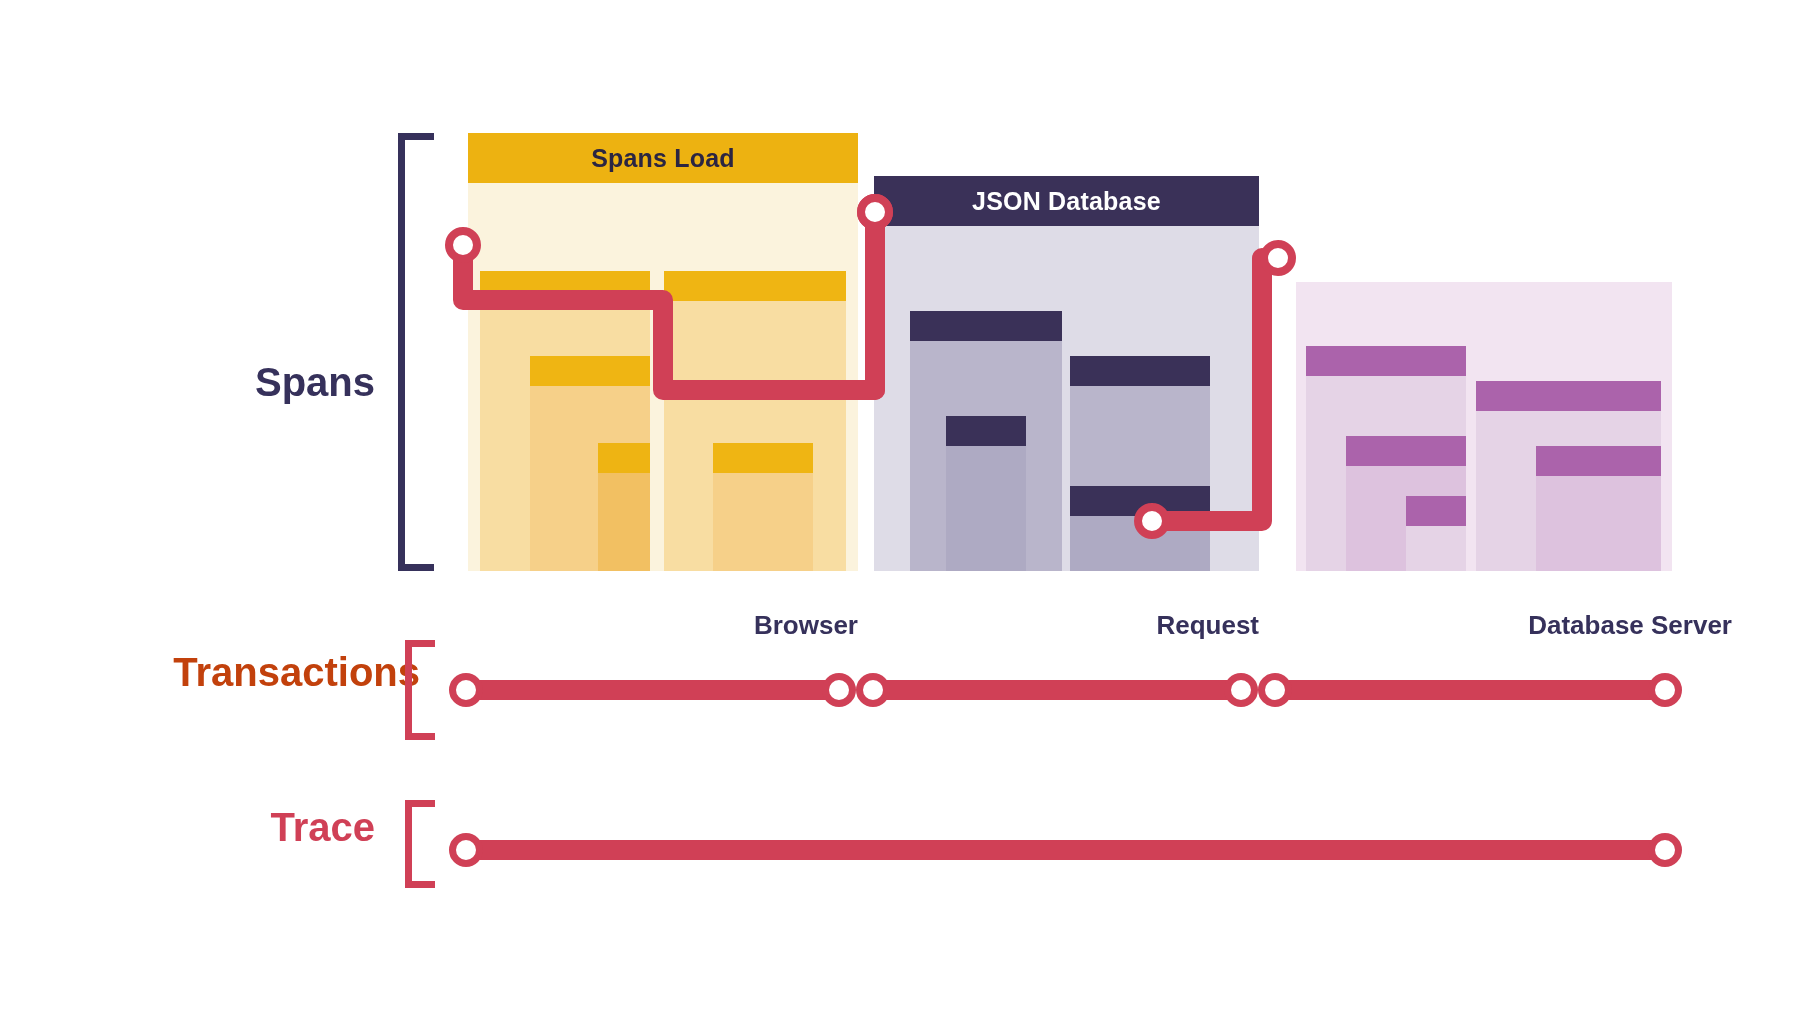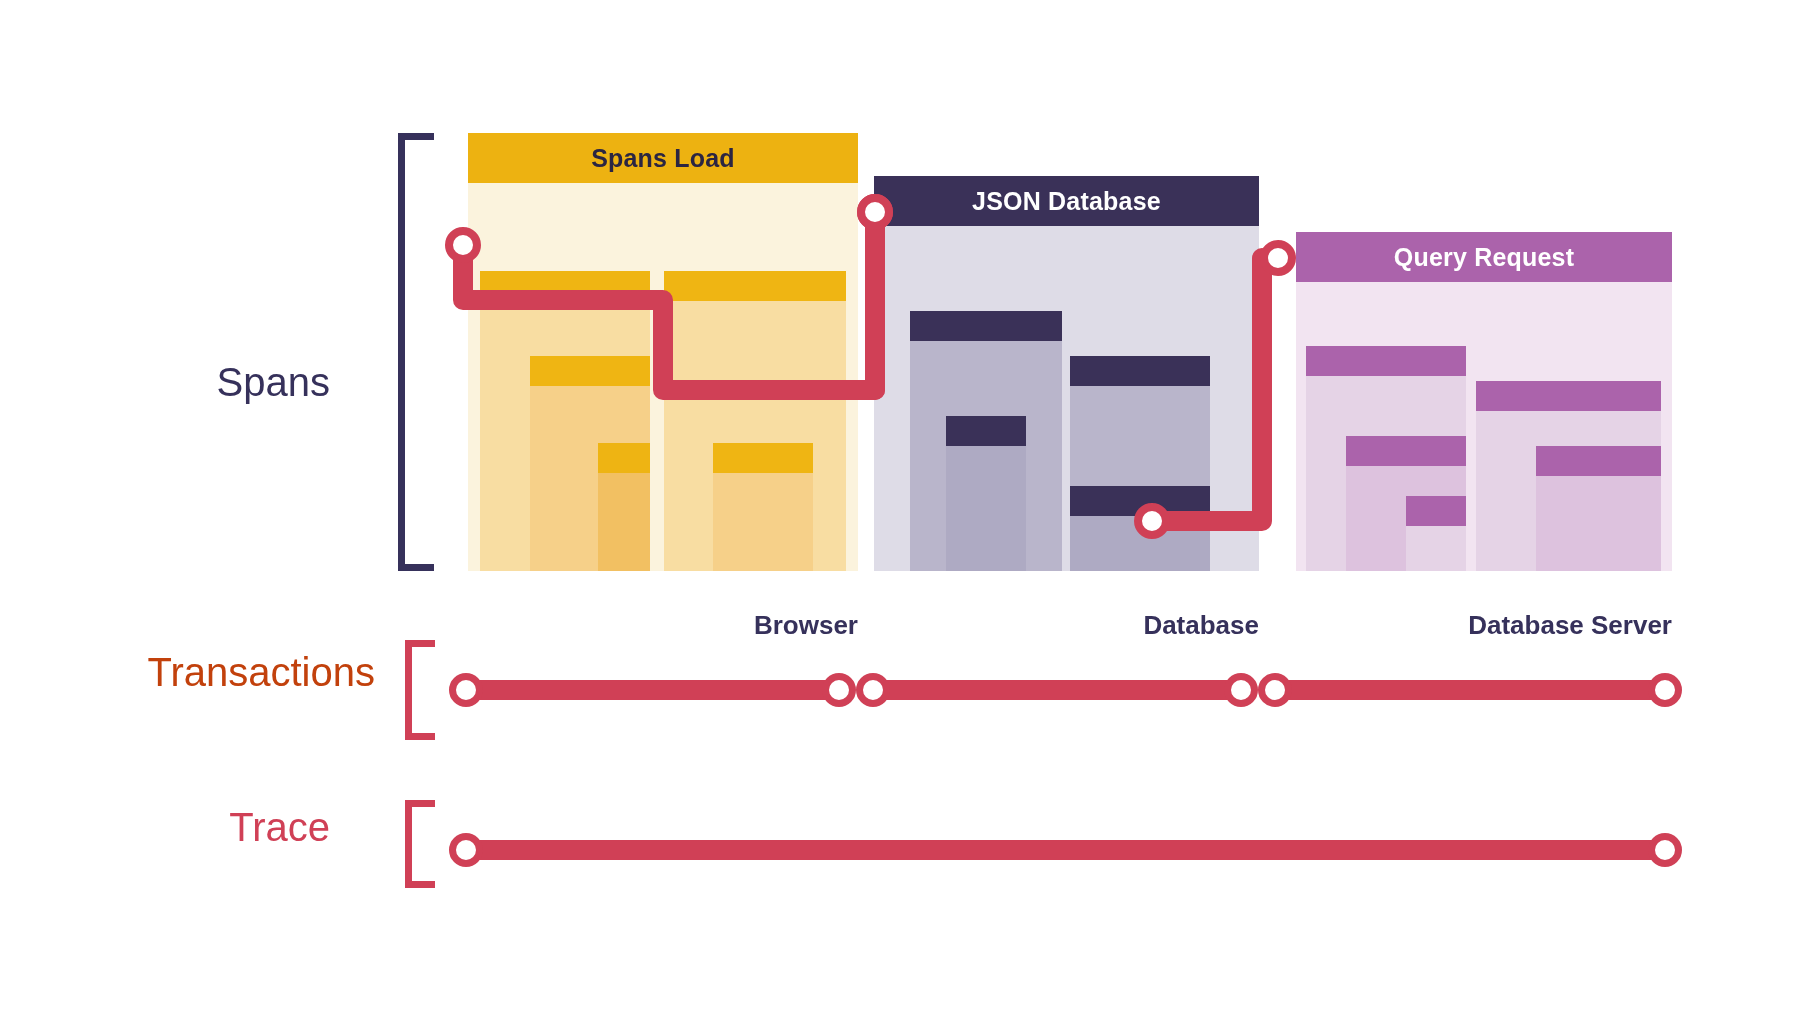--- a/index.html
+++ b/index.html
@@ -8,23 +8,24 @@
     background:#ffffff;
     font-family:"Liberation Sans", sans-serif;
     overflow:hidden;
     position:relative;
   }
   #stage{position:absolute;inset:0;width:1800px;height:1031px;}
 
   
   .row-label{
     position:absolute;
-    font-weight:normal;
+    font-weight:bold;
     white-space:nowrap;
     text-align:right;
+    padding-left:45px;
   }
   #label-spans{
     left:0;top:360px;width:330px;
     font-size:40px;color:#36315b;
   }
   #label-transactions{
     left:0;top:650px;width:375px;
     font-size:40px;color:#c2410c;
   }
   #label-trace{
@@ -174,24 +175,23 @@
       <div class="span-bar sb-d" style="left:196px;width:140px;height:215px;">
         <div class="cap"></div>
         <div class="stem"></div>
       </div>
       <div class="span-bar sb-d2" style="left:196px;width:140px;height:85px;">
         <div class="cap"></div>
         <div class="stem"></div>
       </div>
     </div>
   </div>
-  <div class="service-caption" id="caption-backend" style="left:874px;top:610px;width:385px;">Database</div>
+  <div class="service-caption" id="caption-backend" style="left:874px;top:610px;width:385px;">Request</div>
 
   <div class="service-panel" id="panel-database">
-    <div class="service-header">Query Request</div>
     <div class="service-body">
       <div class="span-bar sb-p" style="left:10px;width:160px;height:225px;">
         <div class="cap"></div>
         <div class="stem"></div>
       </div>
       <div class="span-bar sb-p2" style="left:50px;width:120px;height:135px;">
         <div class="cap"></div>
         <div class="stem"></div>
       </div>
       <div class="span-bar sb-p" style="left:110px;width:60px;height:75px;">
@@ -201,21 +201,21 @@
       <div class="span-bar sb-p" style="left:180px;width:185px;height:190px;">
         <div class="cap"></div>
         <div class="stem"></div>
       </div>
       <div class="span-bar sb-p2" style="left:240px;width:125px;height:125px;">
         <div class="cap"></div>
         <div class="stem"></div>
       </div>
     </div>
   </div>
-  <div class="service-caption" id="caption-database" style="left:1296px;top:610px;width:376px;">Database Server</div>
+  <div class="service-caption" id="caption-database" style="left:1356px;top:610px;width:376px;">Database Server</div>
 
   <svg id="connectors" viewBox="0 0 1800 1031">
 
     <path d="M 463 245 L 463 300 L 663 300 L 663 390 L 875 390" fill="none" stroke="#d04056" stroke-width="20" stroke-linecap="round" stroke-linejoin="round"></path>
 
     <path d="M 1152 521 L 1262 521 L 1262 258" fill="none" stroke="#d04056" stroke-width="20" stroke-linecap="round" stroke-linejoin="round"></path>
 
     <circle cx="463" cy="245" r="14" fill="#ffffff" stroke="#d04056" stroke-width="8"></circle>
     <circle cx="875" cy="212" r="14" fill="#ffffff" stroke="#d04056" stroke-width="8"></circle>
     <circle cx="1152" cy="521" r="14" fill="#ffffff" stroke="#d04056" stroke-width="8"></circle>

